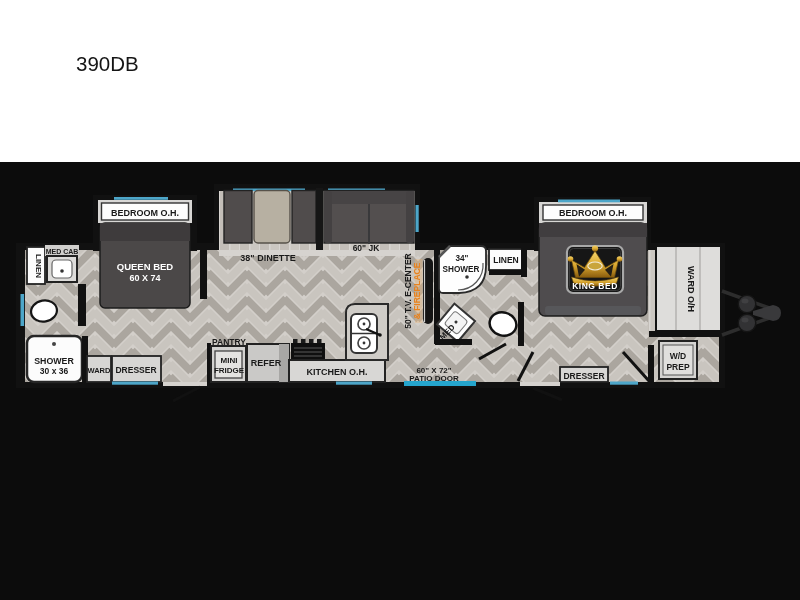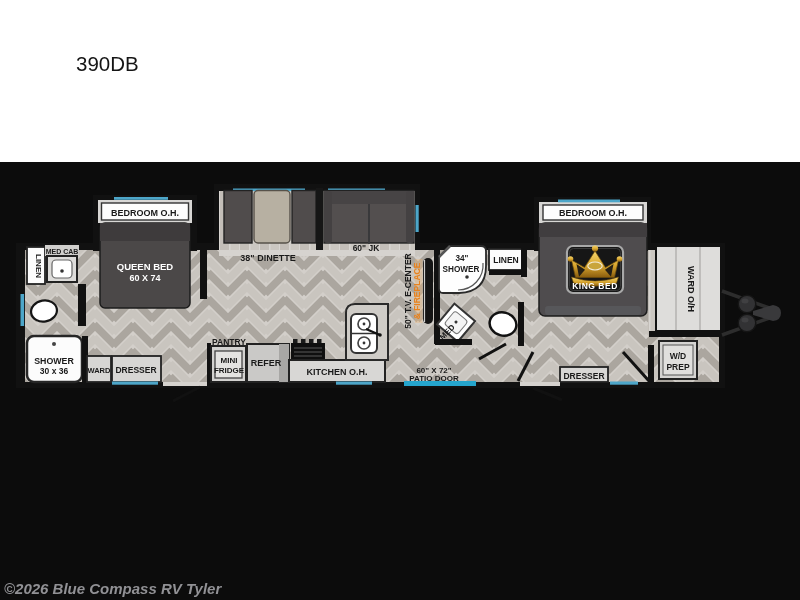--- a/index.html
+++ b/index.html
@@ -287,14 +287,13 @@
 <line x1="722" y1="335" x2="772" y2="317" stroke="#2d2d2d" stroke-width="3.5"></line>
 <path d="M753 311 L773 305 Q781 306 781 313 Q781 320 773 321 L753 315 Z" fill="#39393b"></path>
 </g>
 
 <circle cx="747" cy="304" r="8.8" fill="#323234" stroke="#151515" stroke-width="1.5"></circle>
 <circle cx="747" cy="323" r="8.8" fill="#323234" stroke="#151515" stroke-width="1.5"></circle>
 <ellipse cx="745" cy="301" rx="3.5" ry="2.5" fill="#404042"></ellipse>
 <ellipse cx="745" cy="320" rx="3.5" ry="2.5" fill="#404042"></ellipse>
 </svg>
 
-<div class="wm">©2026 Blue Compass RV Tyler</div>
 </div>
 
 </body></html>

